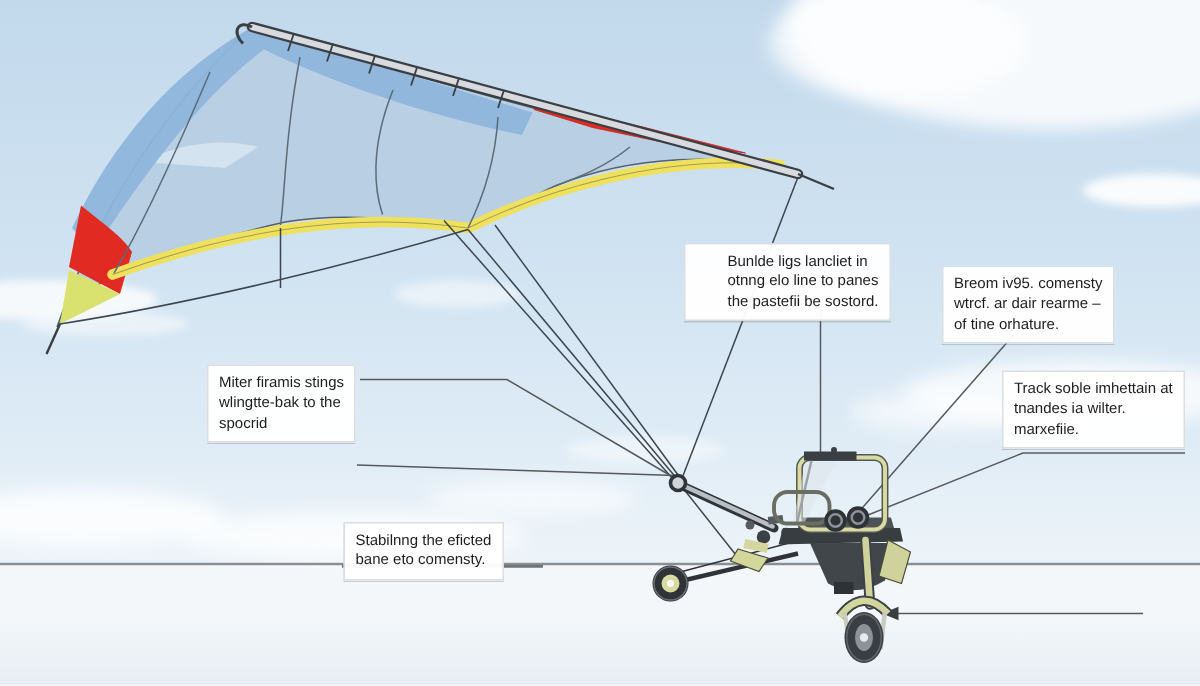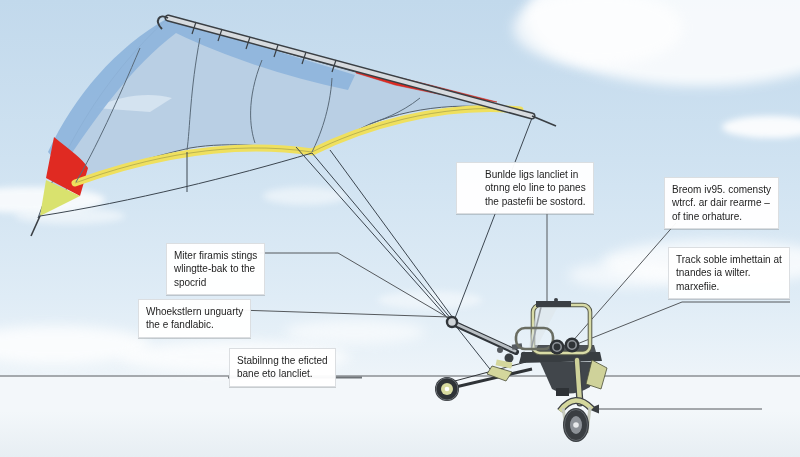--- a/index.html
+++ b/index.html
@@ -168,35 +168,33 @@
       <path d="M 560 411 Q 575 391 592 409" fill="none" stroke="#d4d79c" stroke-width="4.4"></path>
       <line x1="563" y1="408" x2="567" y2="433" stroke="#c9ccbf" stroke-width="3"></line>
       <line x1="590" y1="407" x2="587" y2="433" stroke="#c9ccbf" stroke-width="3"></line>
       <ellipse cx="576" cy="425" rx="13" ry="17" fill="#3a3e42"></ellipse>
       <ellipse cx="576" cy="425" rx="11.5" ry="15.5" fill="none" stroke="#61666b" stroke-width="1"></ellipse>
       <ellipse cx="576" cy="425" rx="6" ry="9" fill="#8d9298"></ellipse>
       <circle cx="576" cy="425" r="2.8" fill="#e8eaec"></circle>
     </g>
   </svg>
 
-  <div class="label" style="left:138px;top:243px;max-width:104px;margin-left:28px;">Miter firamis stings
+  <div class="label" style="left:138px;top:243px;max-width:104px;">Miter firamis stings
 wlingtte-bak to the
 spocrid</div>
 
-  <div class="label" style="left:138px;top:299px;max-width:110px;">Whoekstlern unguarty
-the e fandlabic.</div>
 
   <div class="label" style="left:229px;top:348px;max-width:104px;">Stabilnng the eficted
-bane eto lancliet.</div>
+bane eto comensty.</div>
 
   <div class="label" style="left:456px;top:162px;max-width:112px;padding-left:28px;">Bunlde ligs lancliet in
 otnng elo line to panes
 the pastefii be sostord.</div>
 
-  <div class="label" style="left:664px;top:177px;max-width:122px;">Breom iv95. comensty
+  <div class="label" style="left:628px;top:177px;max-width:122px;">Breom iv95. comensty
 wtrcf. ar dair rearme –
 of tine orhature.</div>
 
   <div class="label" style="left:668px;top:247px;max-width:124px;">Track soble imhettain at
 tnandes ia wilter.
 marxefiie.</div>
 
 
 </div>
 

